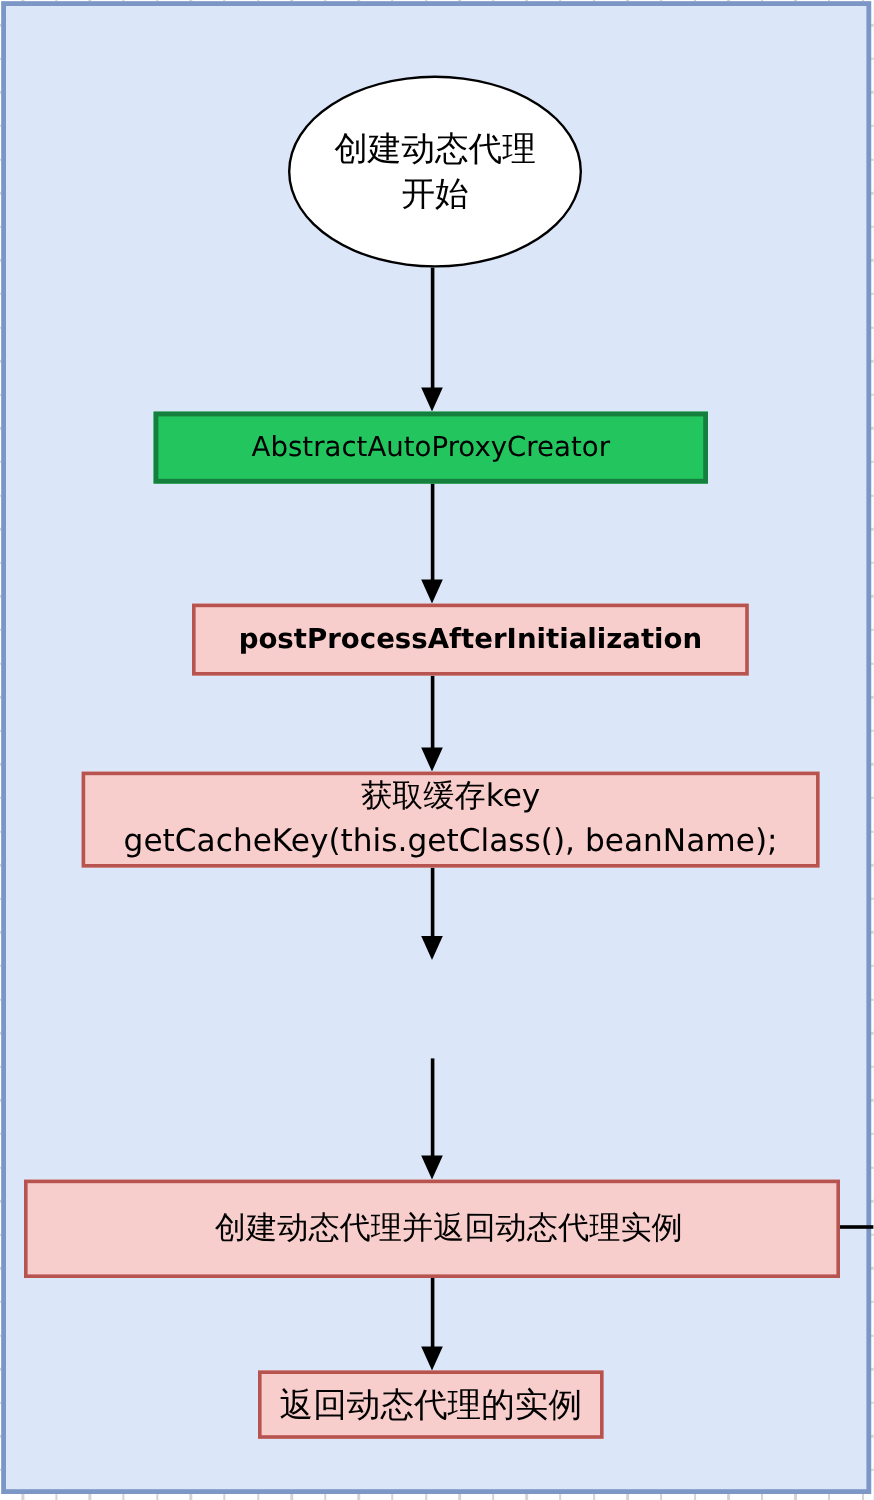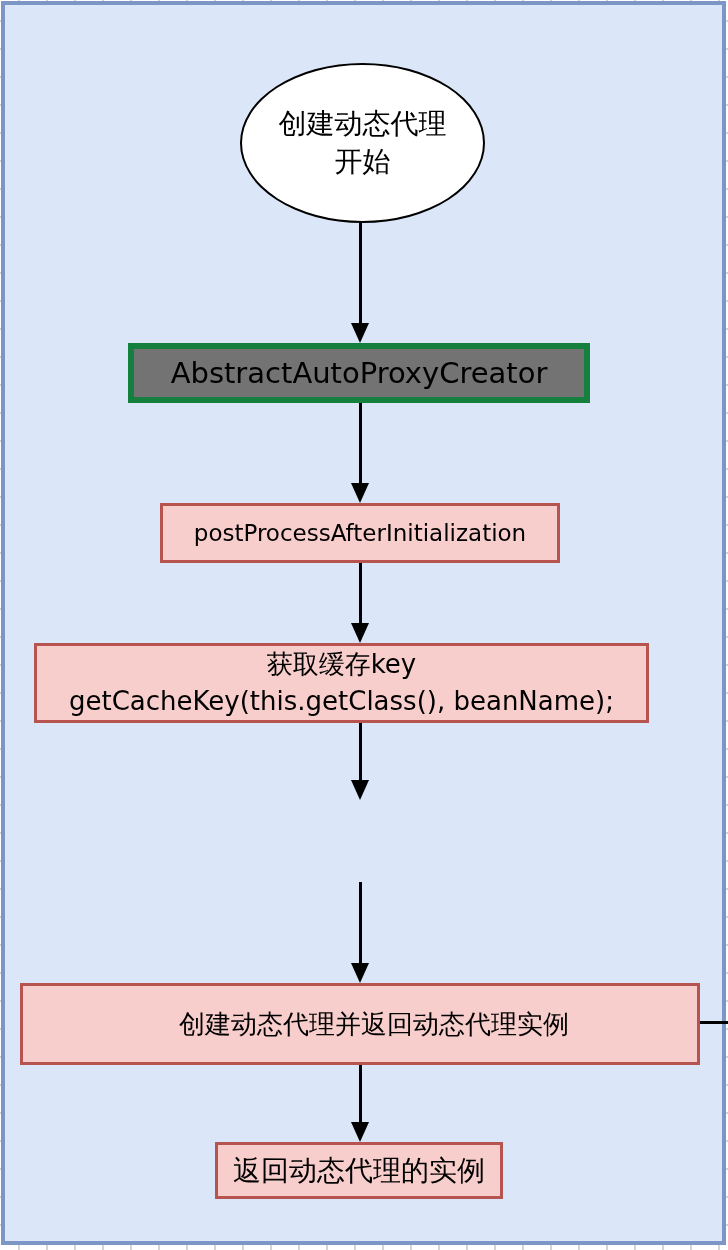--- a/index.html
+++ b/index.html
@@ -38,23 +38,23 @@
     white-space: nowrap;
   }
   .ellipse {
     background: #ffffff;
     border: 2px solid #000000;
     border-radius: 50%;
     font-size: 28px;
     line-height: 38px;
   }
   .rect-green {
-    background: #737373;
-    border: 6px solid #15803d;
-    font-size: 29px;
+    background: #22c55e;
+    border: 4px solid #15803d;
+    font-size: 23px;
   }
   .rect-red {
     background: #f8cecc;
     border: 3px solid #b85450;
   }
   .edge-v {
     position: absolute;
     width: 20px;
     z-index: 1;
   }
@@ -100,30 +100,30 @@
 
   <div class="node rect-green" style="left:128px; top:343px; width:462px; height:60px;">
     <div>AbstractAutoProxyCreator</div>
   </div>
 
   <div class="edge-v" style="left:350px; top:403px; height:100px;">
     <div class="edge-line"></div>
     <div class="arrowhead"></div>
   </div>
 
-  <div class="node rect-red" style="left:160px; top:503px; width:400px; height:60px; font-size:23px;">
+  <div class="node rect-red" style="left:160px; top:503px; width:464px; height:60px; font-size:23px;font-weight:bold;">
     <div>postProcessAfterInitialization</div>
   </div>
 
   <div class="edge-v" style="left:350px; top:563px; height:80px;">
     <div class="edge-line"></div>
     <div class="arrowhead"></div>
   </div>
 
-  <div class="node rect-red" style="left:34px; top:643px; width:615px; height:80px; font-size:26px; line-height:37px;">
+  <div class="node rect-red" style="left:68px; top:643px; width:615px; height:80px; font-size:26px; line-height:37px;">
     <div>获取缓存key</div>
     <div class="line2">getCacheKey(this.getClass(), beanName);</div>
   </div>
 
   <div class="edge-v" style="left:350px; top:723px; height:77px;">
     <div class="edge-line"></div>
     <div class="arrowhead"></div>
   </div>
 
 

